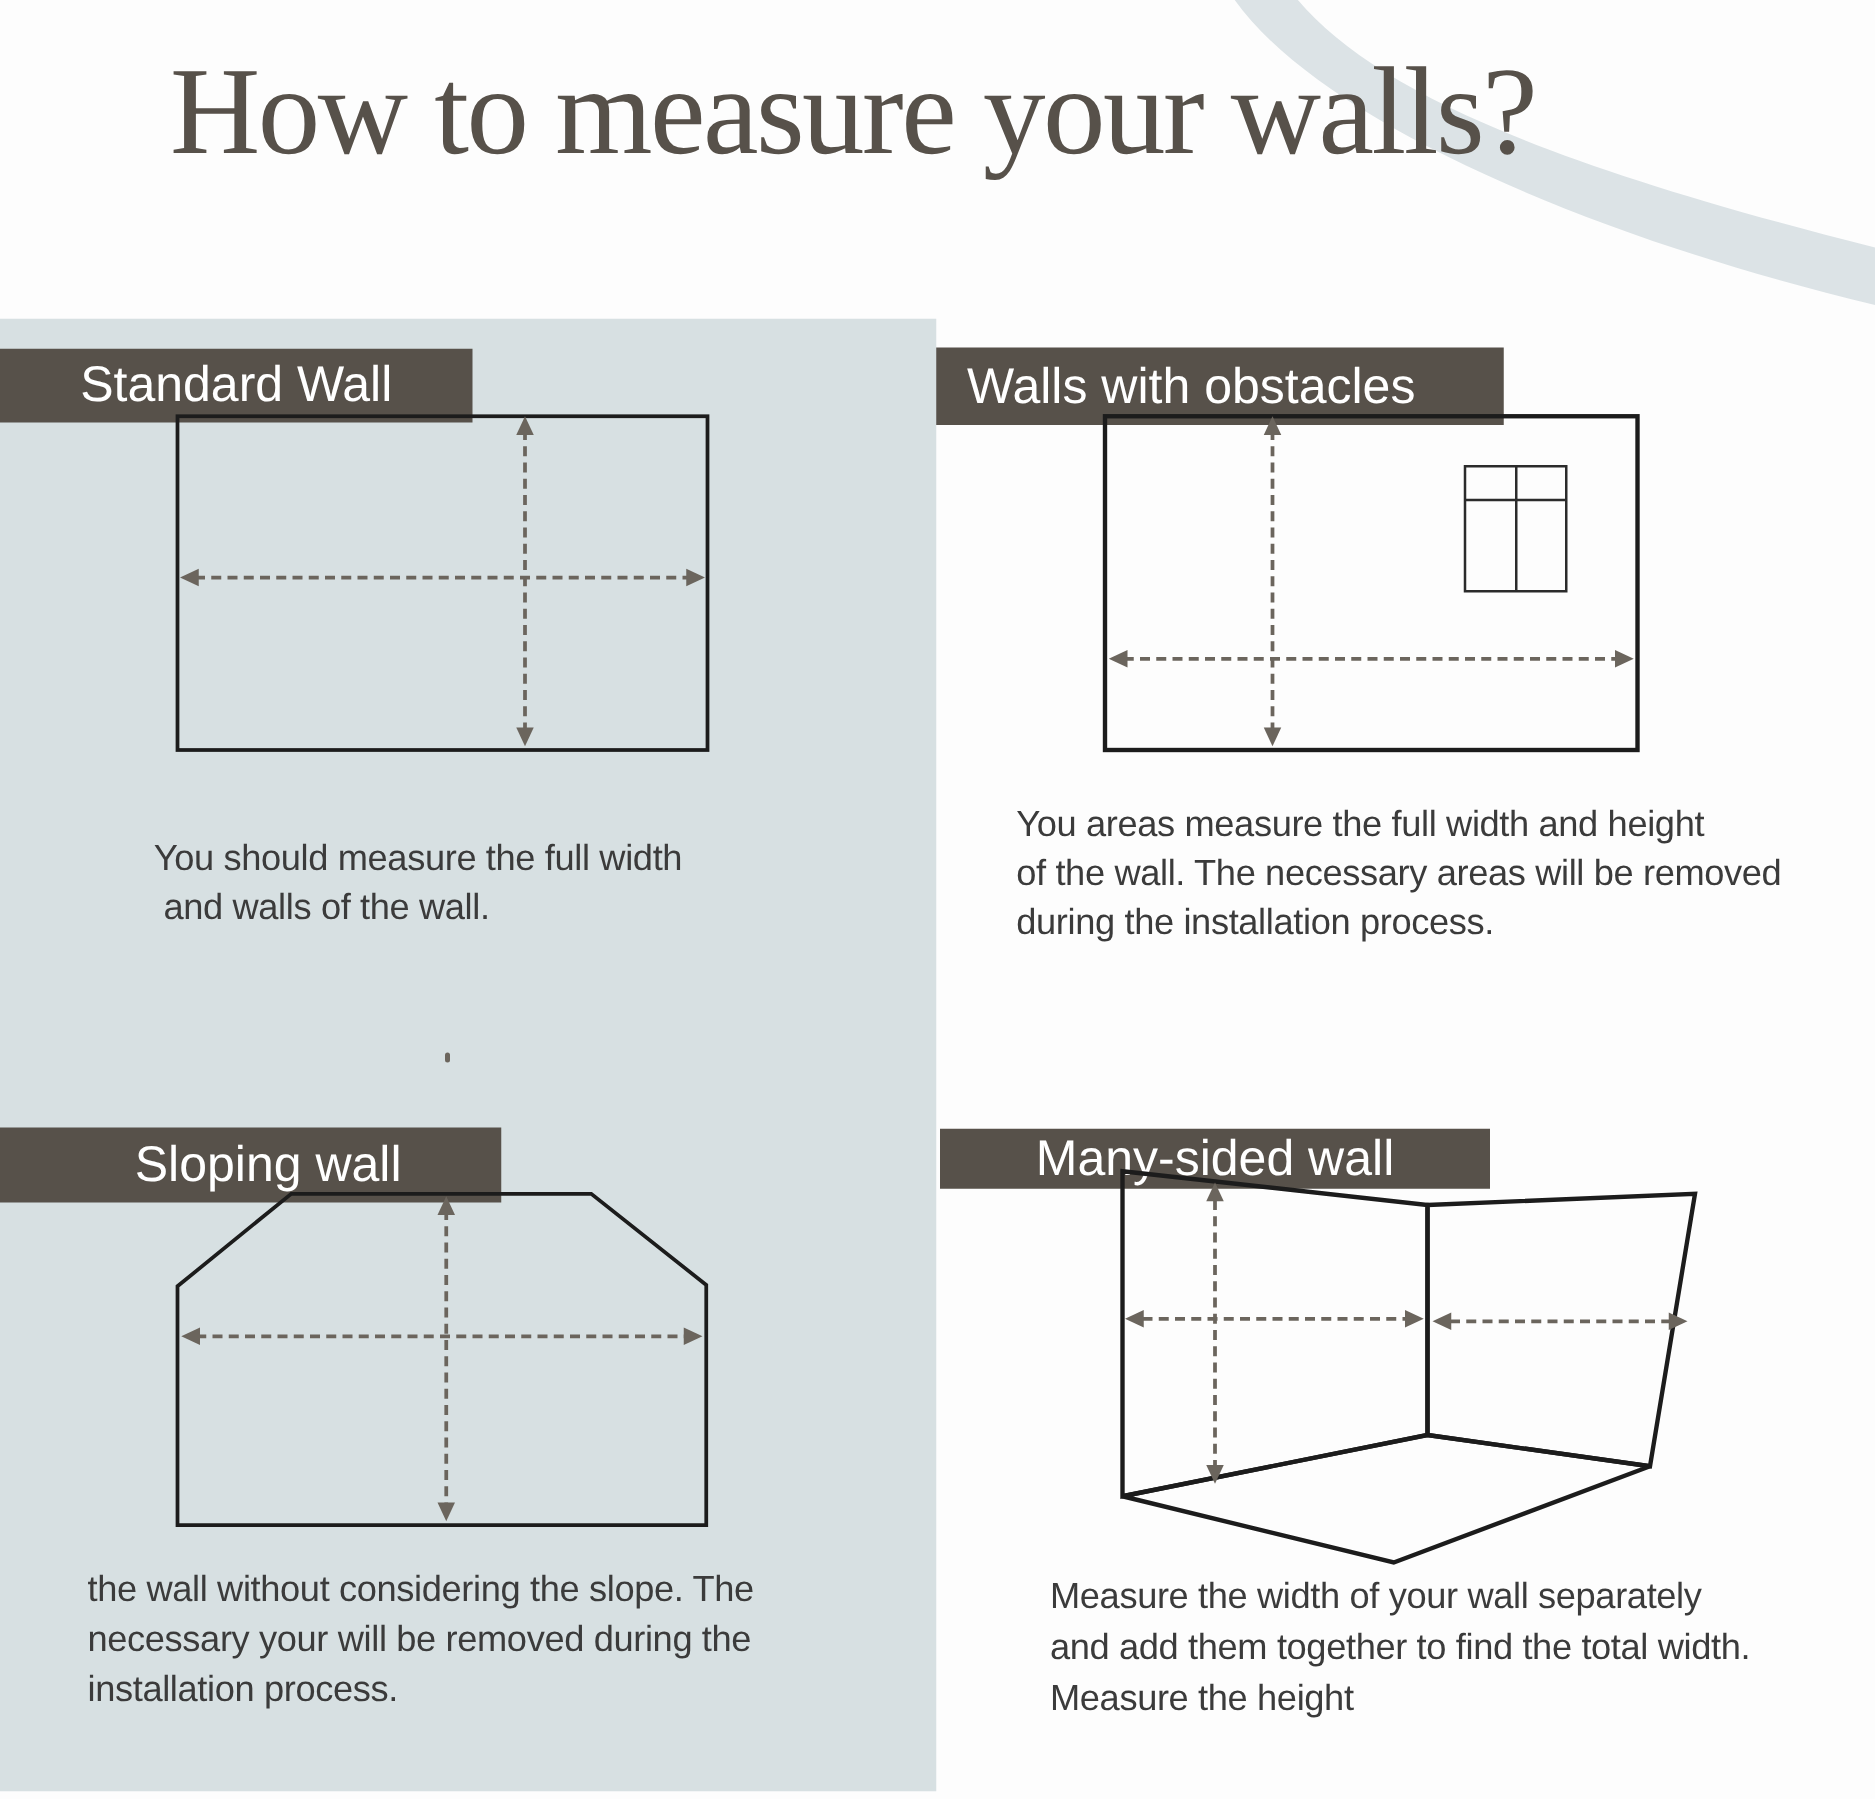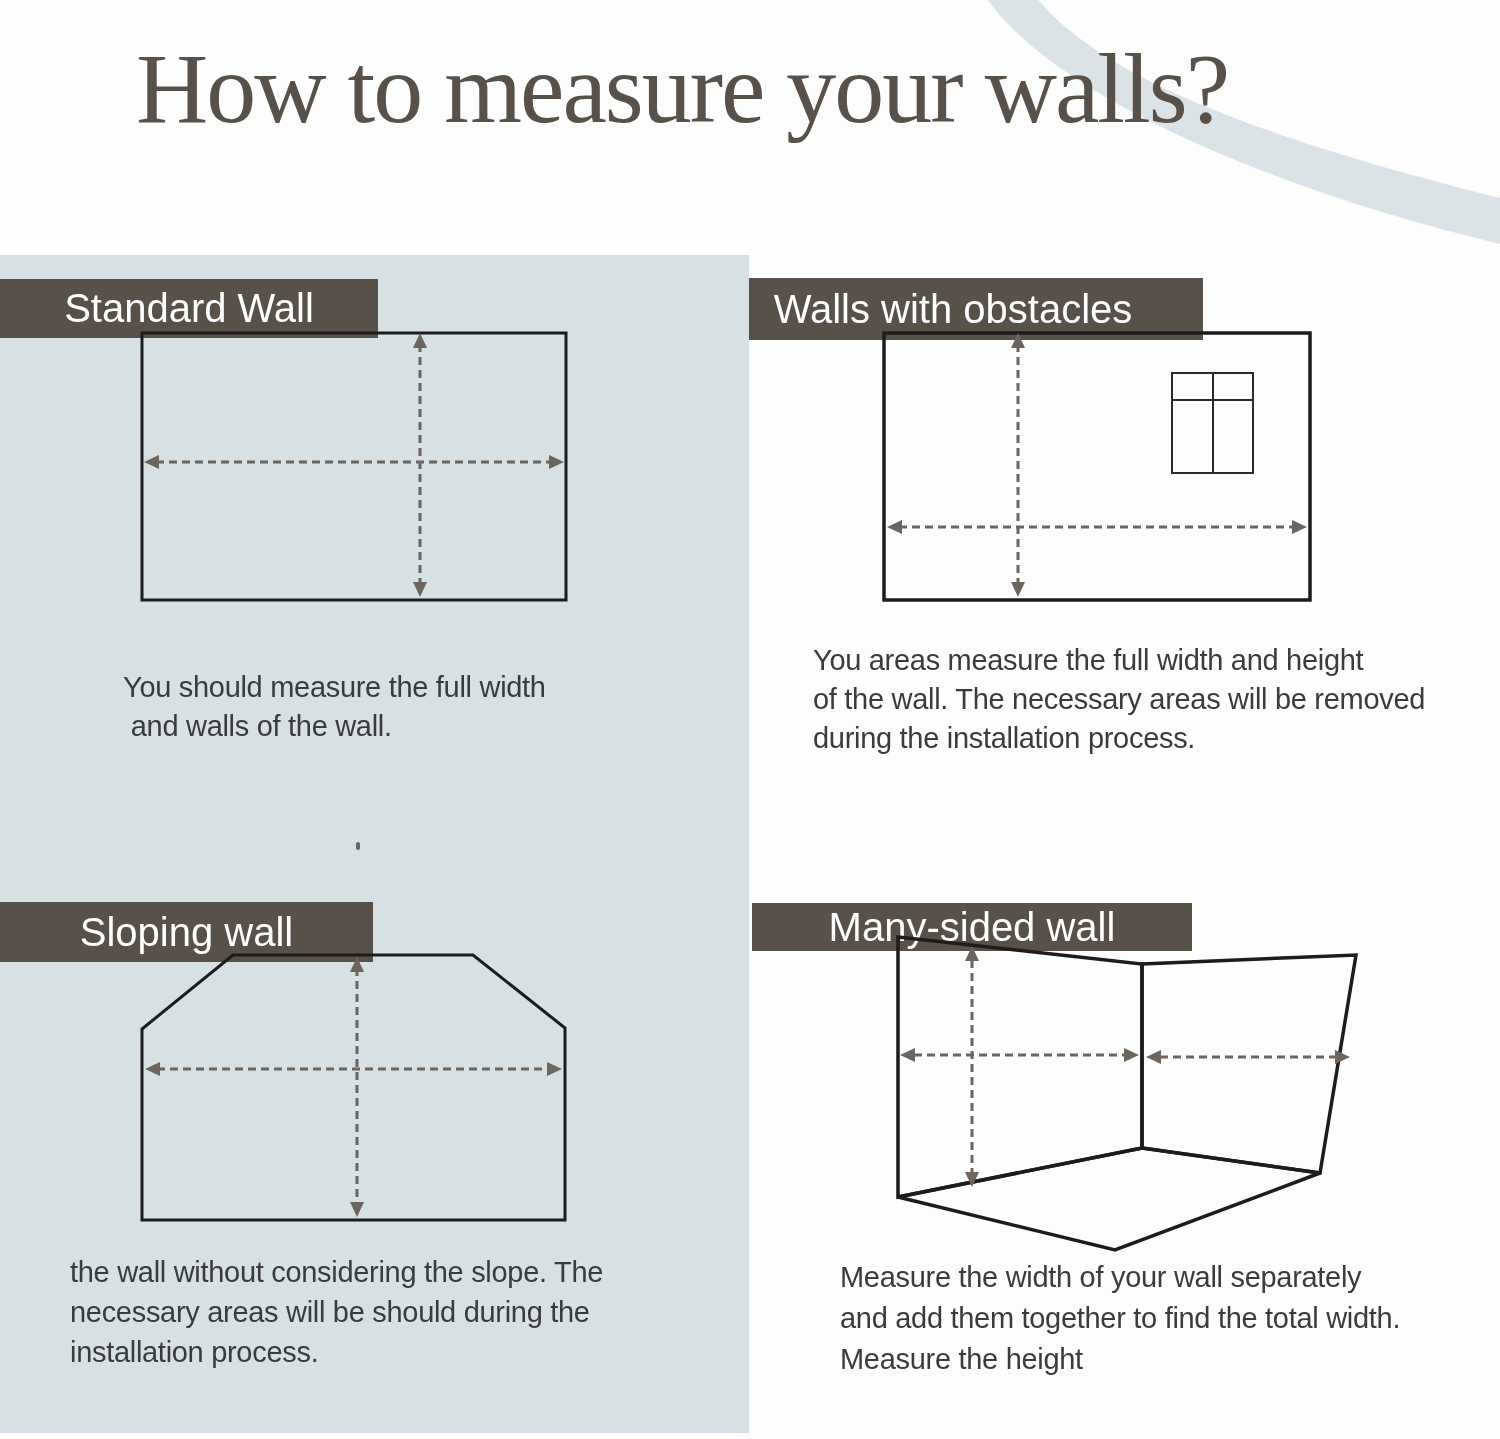--- a/index.html
+++ b/index.html
@@ -31,21 +31,21 @@
     font-size:100px;line-height:1.05;letter-spacing:-2px;
     color:var(--title_text);white-space:pre;
   }
   .sec-header{
     position:absolute;background:var(--header_bg);
     display:flex;align-items:center;justify-content:center;
     color:var(--header_text);font-size:40px;white-space:pre;margin-top:40px;
   }
   .hdr-standard{left:0;top:239px;width:378px;height:59px;z-index:3;}
   .hdr-obstacles{left:703px;top:238px;width:500px;height:62px;z-index:1;}
-  .hdr-sloping{left:0;top:862px;width:373px;height:60px;z-index:3;}
+  .hdr-sloping{left:0;top:862px;width:373px;height:60px;z-index:3;padding-left:28px;}
   .hdr-many{left:752px;top:863px;width:440px;height:48px;z-index:3;}
   .diagram{position:absolute;z-index:4;}
   .d-standard{left:130px;top:320px;}
   .d-obstacles{left:870px;top:320px;}
   .d-sloping{left:130px;top:940px;}
   .d-many{left:880px;top:920px;}
   .caption{
     position:absolute;z-index:4;color:var(--body_text);
     font-size:29px;letter-spacing:-0.3px;
   }
@@ -172,21 +172,21 @@
   </div>
 
   <div class="caption cap-obstacles">
     <div class="cap-line">You areas measure the full width and height</div>
     <div class="cap-line">of the wall. The necessary areas will be removed</div>
     <div class="cap-line">during the installation process.</div>
   </div>
 
   <div class="caption cap-sloping">
     <div class="cap-line">the wall without considering the slope. The</div>
-    <div class="cap-line">necessary areas will be should during the</div>
+    <div class="cap-line">necessary your will be removed during the</div>
     <div class="cap-line">installation process.</div>
   </div>
 
   <div class="caption cap-many">
     <div class="cap-line">Measure the width of your wall separately</div>
     <div class="cap-line">and add them together to find the total width.</div>
     <div class="cap-line">Measure the height</div>
   </div>
 
 </div>

